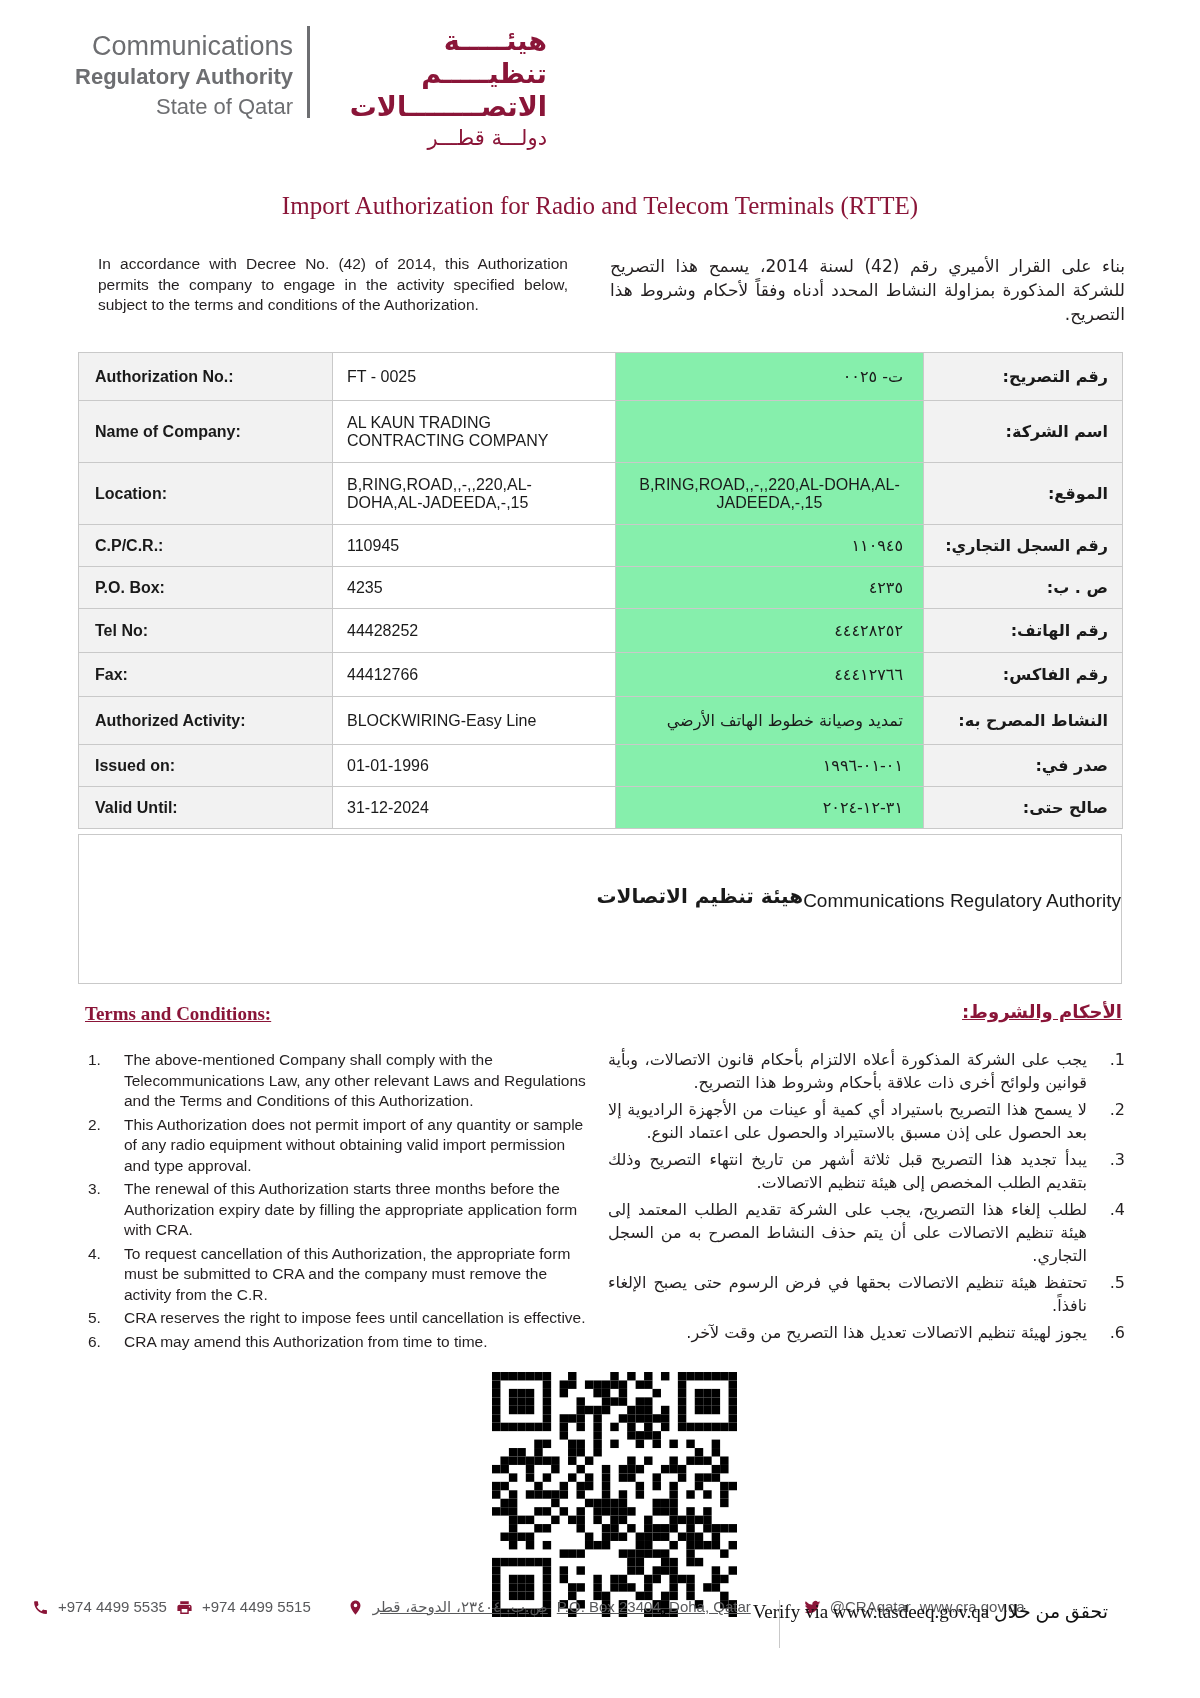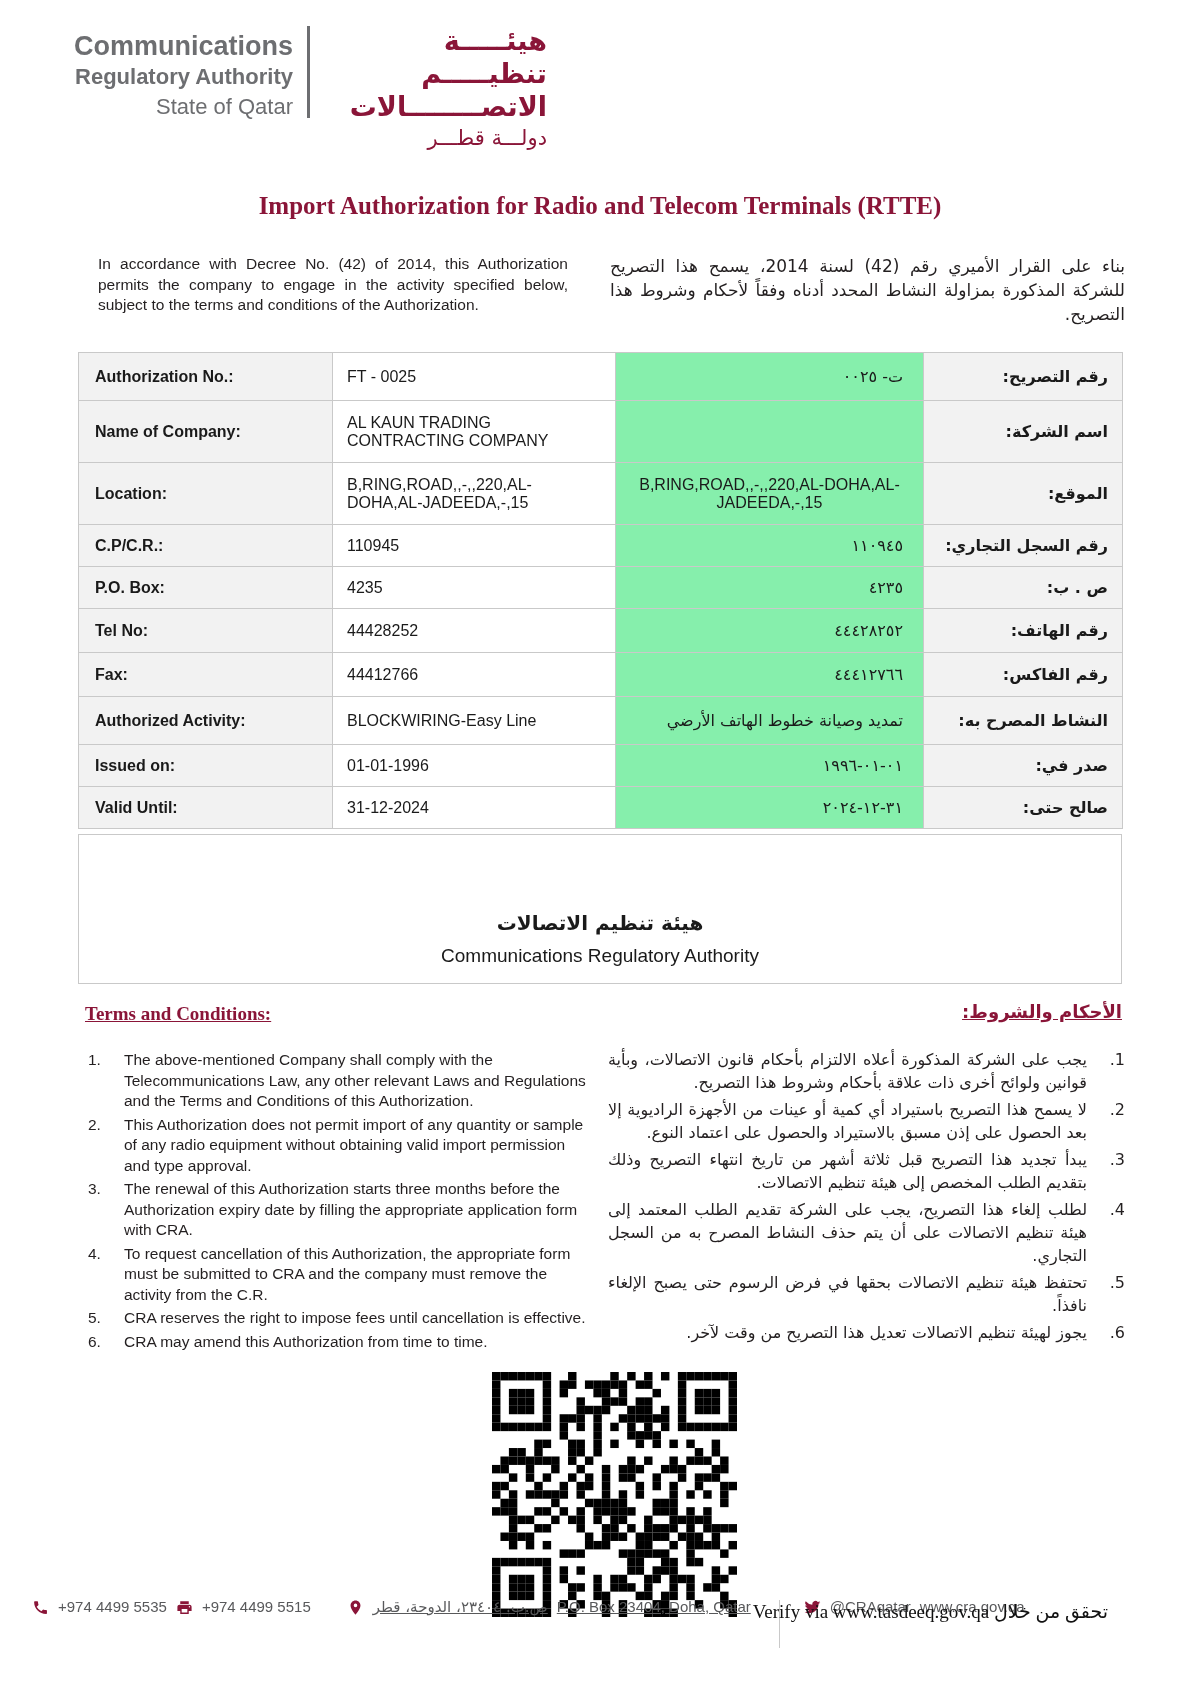--- a/index.html
+++ b/index.html
@@ -5,55 +5,55 @@
   * { margin:0; padding:0; box-sizing:border-box; }
   html,body { background:#ffffff; }
   .page {
     position:relative; width:1200px; height:1698px; background:#ffffff;
     font-family:"Liberation Sans", sans-serif; color:#222; overflow:hidden;
     margin:0 auto;
   }
   
   .logo { position:absolute; left:55px; top:22px; display:flex; align-items:stretch; }
   .logo-en { width:238px; text-align:right; color:#6d6e71; padding-top:8px; }
-  .logo-en .l1 { font-size:27px; font-weight:bold; line-height:32px; }
+  .logo-en .l1 { font-size:27px; font-weight:normal; line-height:32px; }
   .logo-en .l2 { font-size:22px; font-weight:bold; line-height:30px; }
   .logo-en .l3 { font-size:22px; font-weight:normal; line-height:30px; }
   .logo-div { width:3px; background:#6d6e71; margin:4px 12px 0 14px; height:92px; }
   .logo-ar { width:225px; text-align:right; color:#8A1538; direction:rtl;
              font-family:"DejaVu Sans", sans-serif; padding-top:2px; }
   .logo-ar .a1 { font-size:27px; font-weight:bold; line-height:33px; }
   .logo-ar .a2 { font-size:27px; font-weight:bold; line-height:33px; }
   .logo-ar .a3 { font-size:21px; font-weight:normal; line-height:30px; }
   
   .title-ar { position:absolute; top:148px; left:0; width:100%; text-align:center;
               color:#8A1538; font-family:"DejaVu Sans", sans-serif;
               font-size:24px; font-weight:bold; direction:rtl; }
   .title-en { position:absolute; top:192px; left:0; width:100%; text-align:center;
               color:#8A1538; font-family:"Liberation Serif", serif;
-              font-size:25px; font-weight:bold; }
+              font-size:25px; font-weight:normal; }
   
   .intro { position:absolute; top:254px; left:85px; width:1040px; display:flex; justify-content:flex-end; }
   .intro-en { width:470px; font-size:15.5px; line-height:20.5px; text-align:justify; color:#231f20; }
   .intro-ar { width:515px; font-size:17px; line-height:24px; text-align:justify; direction:rtl;
               color:#231f20; font-family:"DejaVu Sans", sans-serif;margin-left:42px; }
   
   .auth-wrap { position:absolute; top:352px; left:78px; width:1044px; }
   table.auth { width:1044px; border-collapse:collapse; table-layout:fixed;padding-left:47px; }
   table.auth td { border:1px solid #c9c9c9; vertical-align:middle; font-size:16px; color:#1a1a1a; }
   td.lbl-en { background:#f2f2f2; font-weight:bold; padding:6px 10px 6px 16px; }
   td.val-en { background:#ffffff; padding:6px 40px 6px 14px; }
   td.val-ar { background:#86efac; direction:rtl; text-align:right; padding:6px 20px 6px 20px;
               font-family:"DejaVu Sans", sans-serif; }
   td.val-ar.ltr { direction:ltr; text-align:center; font-family:"Liberation Sans", sans-serif; }
   td.lbl-ar { background:#f2f2f2; font-weight:bold; direction:rtl; text-align:right;
               padding:6px 14px 6px 8px; font-family:"DejaVu Sans", sans-serif; }
   
   .sig-box { margin-top:5px; width:1044px; height:150px; border:1px solid #c9c9c9; background:#fff;
-             display:flex; flex-direction:column; justify-content:flex-end; align-items:center;
+             display:flex; justify-content:flex-end; align-items:center;
              padding-bottom:16px; }
   .sig-ar { font-family:"DejaVu Sans", sans-serif; font-weight:bold; font-size:20px;
             color:#1a1a1a; direction:rtl; margin-bottom:10px; }
   .sig-en { font-size:19px; color:#1a1a1a; }
   
   .terms-head-en { position:absolute; top:1003px; left:85px; color:#8A1538; font-weight:bold;
                    font-size:19px; font-family:"Liberation Serif", serif; text-decoration:underline; }
   .terms-head-ar { position:absolute; top:1001px; right:78px; color:#8A1538; font-weight:bold;
                    font-size:18px; font-family:"DejaVu Sans", sans-serif; direction:rtl;
                    text-decoration:underline; }

